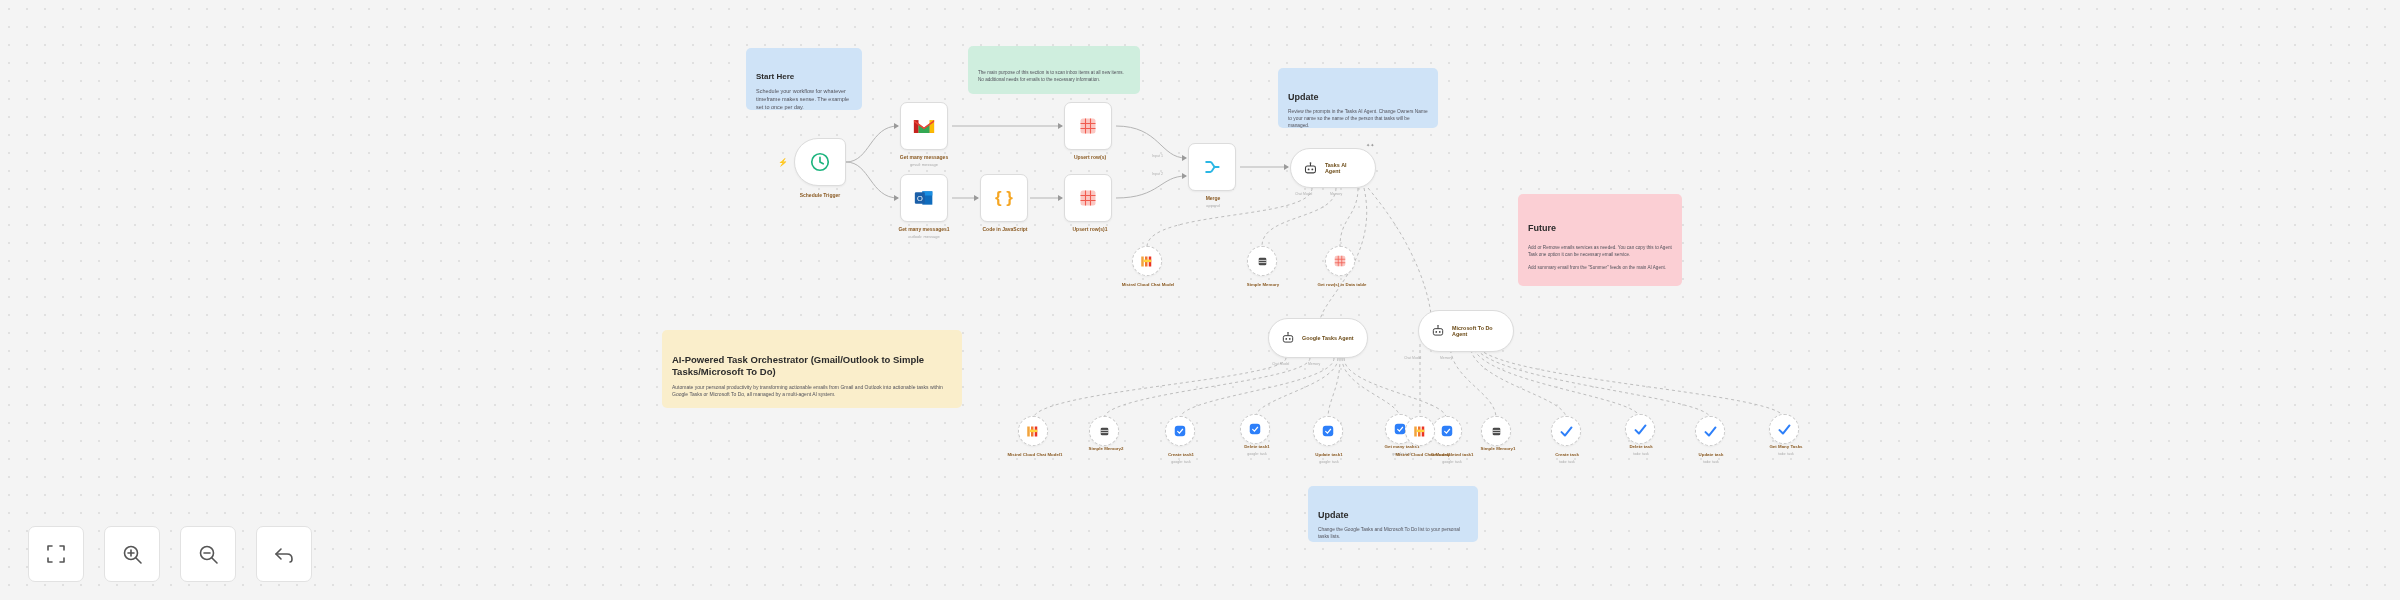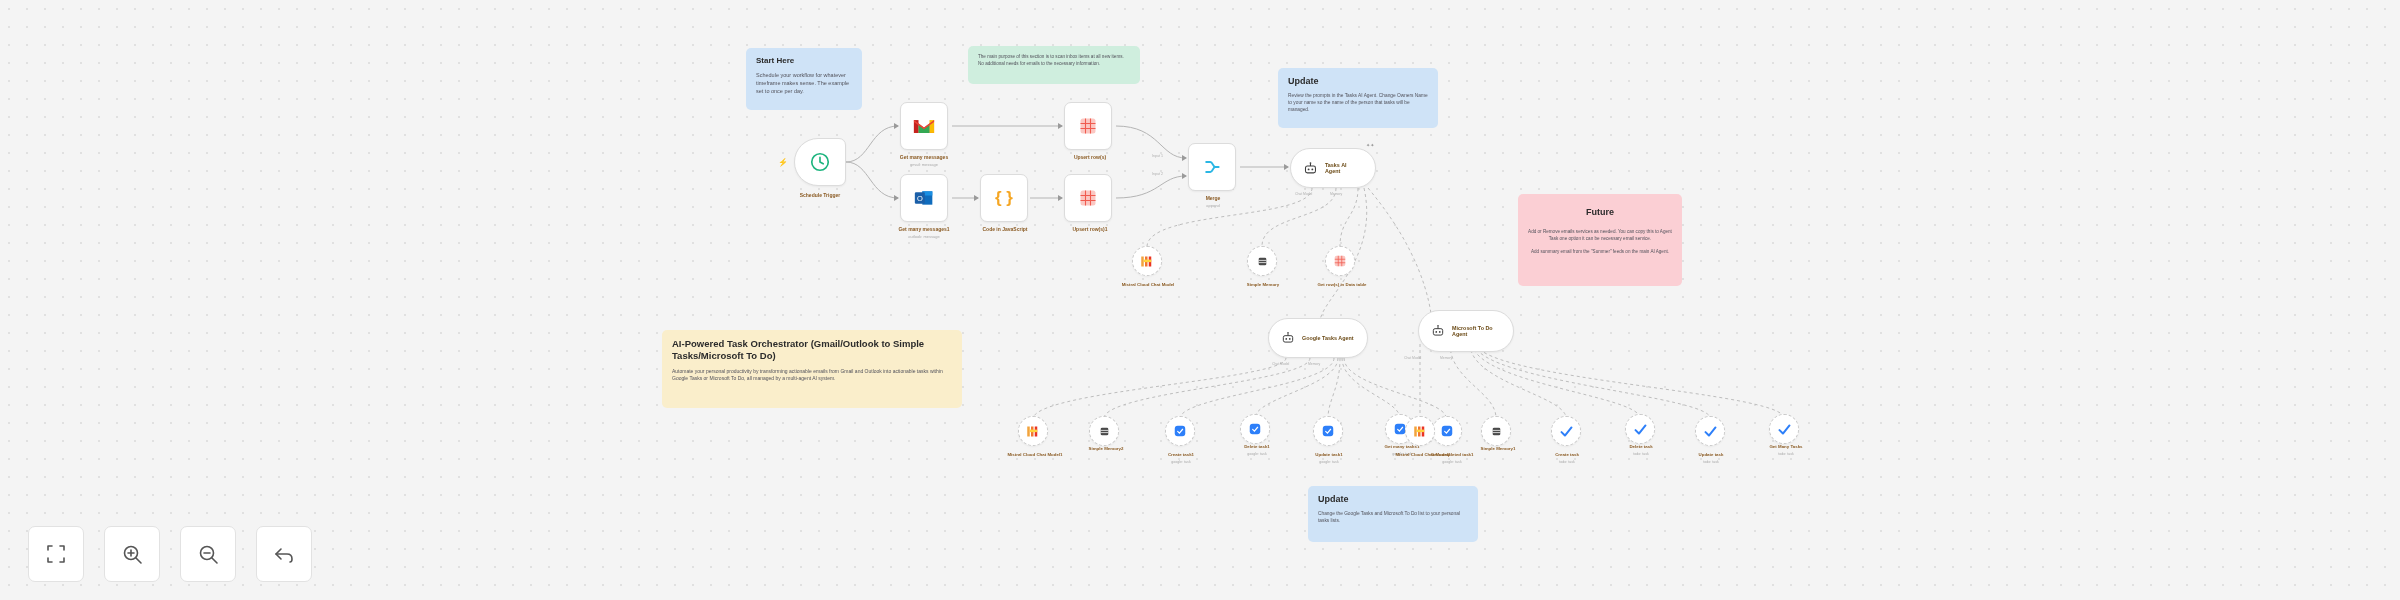--- a/index.html
+++ b/index.html
@@ -14,36 +14,36 @@
     width: 2400px; height: 600px;
     background-color: #f4f4f4;
     background-image:
       radial-gradient(circle, #e0e0e0 1px, transparent 1px);
     background-size: 18px 18px;
   }
   
   .sticky {
     position: absolute;
     border-radius: 5px;
-    padding: 8px 10px;
+    padding: 24px 10px;
     overflow: hidden;
   }
   .sticky .s-title {
     font-weight: bold;
     color: #2b2b2b;
     margin-bottom: 6px;
     line-height: 1.25;
   }
   .sticky .s-body {
     color: #52525b;
     line-height: 1.45;
   }
   .sticky.blue   { background: #cfe3f7; }
   .sticky.green  { background: #cfeede; }
-  .sticky.pink   { background: #fbcfd4; text-align: center; }
+  .sticky.pink   { background: #fbcfd4; }
   .sticky.amber  { background: #faeecb; }
 
   
   .node {
     position: absolute;
     background: #fff;
     border: 1px solid #dcdcdc;
     border-radius: 7px;
     display: flex;
     align-items: center;

